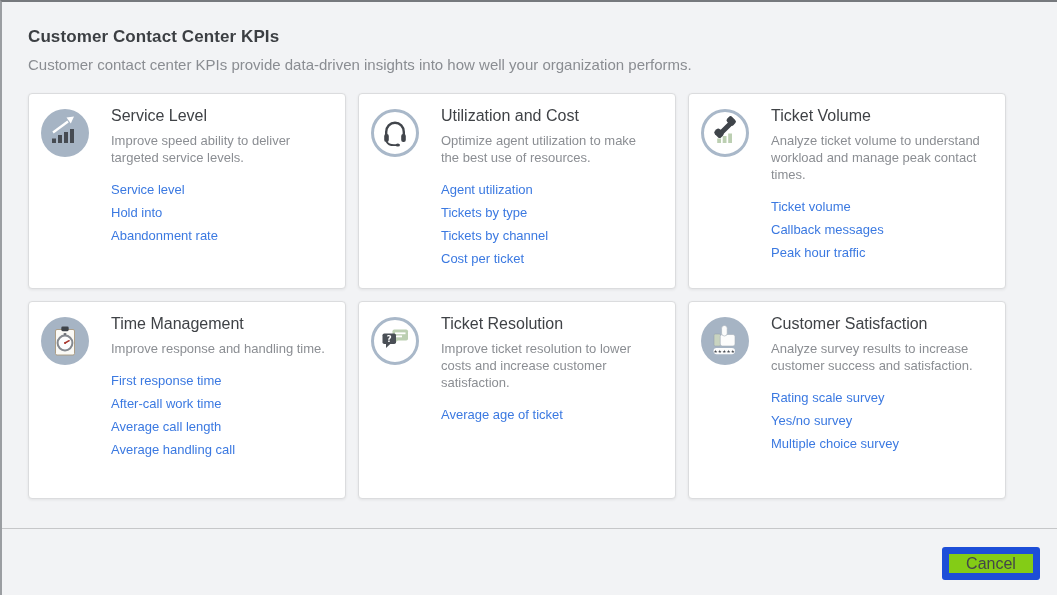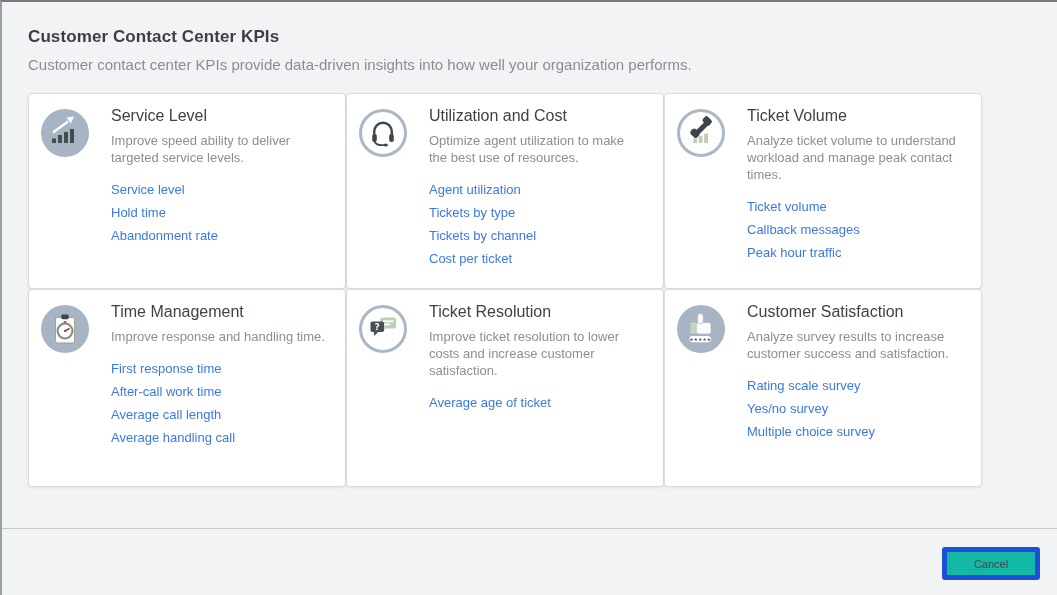--- a/index.html
+++ b/index.html
@@ -24,21 +24,21 @@
     margin-bottom: 9px;
   }
   .page-subtitle {
     font-size: 15px; color: #8a8d92;
     margin-bottom: 20px;
   }
   .grid {
     display: grid;
     grid-template-columns: repeat(3, 318px);
     grid-template-rows: 196px 198px;
-    gap: 0;
+    gap: 12px;
   }
   .card {
     background: #ffffff;
     border: 1px solid #dbdcde;
     border-radius: 4px;
     box-shadow: 0 1px 3px rgba(0,0,0,0.07);
     padding: 13px 18px 0 12px;
     display: flex;
     align-items: flex-start;
     overflow: hidden;
@@ -64,25 +64,25 @@
   }
   .footer {
     position: absolute; left: 0; right: 0; bottom: 0;
     height: 67px;
     border-top: 1px solid #c6c7c9;
     background: #f2f3f5;
   }
   .cancel-btn {
     position: absolute; right: 17px; top: 18px;
     width: 98px; height: 33px;
-    background: #14b8a6;
-    border: 5px solid #1d4ed8;
+    background: #84cc16;
+    border: 7px solid #1d4ed8;
     border-radius: 3px;
     font-family: "Liberation Sans", sans-serif;
-    font-size: 11px; color: #43464a;
+    font-size: 16px; color: #43464a;
     cursor: pointer;
   }
 </style>
 </head>
 <body>
 
 <div class="page">
   <div class="content">
     <div class="page-title">Customer Contact Center KPIs</div>
     <div class="page-subtitle">Customer contact center KPIs provide data-driven insights into how well your organization performs.</div>
@@ -99,21 +99,21 @@
             <rect x="29" y="20" width="4" height="14" fill="#464b52"></rect>
             <path d="M12 23.5 L27 12.5" stroke="#ffffff" stroke-width="2.3" fill="none"></path>
             <polygon points="25.5,8.5 33,7.5 29.8,14.5" fill="#ffffff"></polygon>
           </svg>
         </div>
         <div class="card-body">
           <div class="card-title">Service Level</div>
           <div class="card-desc">Improve speed ability to deliver targeted service levels.</div>
           <div class="card-links">
             <a>Service level</a>
-            <a>Hold time</a>
+            <a>Hold into</a>
             <a>Abandonment rate</a>
           </div>
         </div>
       </div>
 
       <div class="card">
         <div class="card-icon">
           <svg viewBox="0 0 48 48">
             <circle cx="24" cy="24" r="22.5" fill="#ffffff" stroke="#a9b8c9" stroke-width="3"></circle>
             <path d="M15.2 27 v-4 c0 -5.2 3.9 -9.2 8.8 -9.2 s8.8 4 8.8 9.2 v4" stroke="#41454b" stroke-width="2.4" fill="none"></path>

